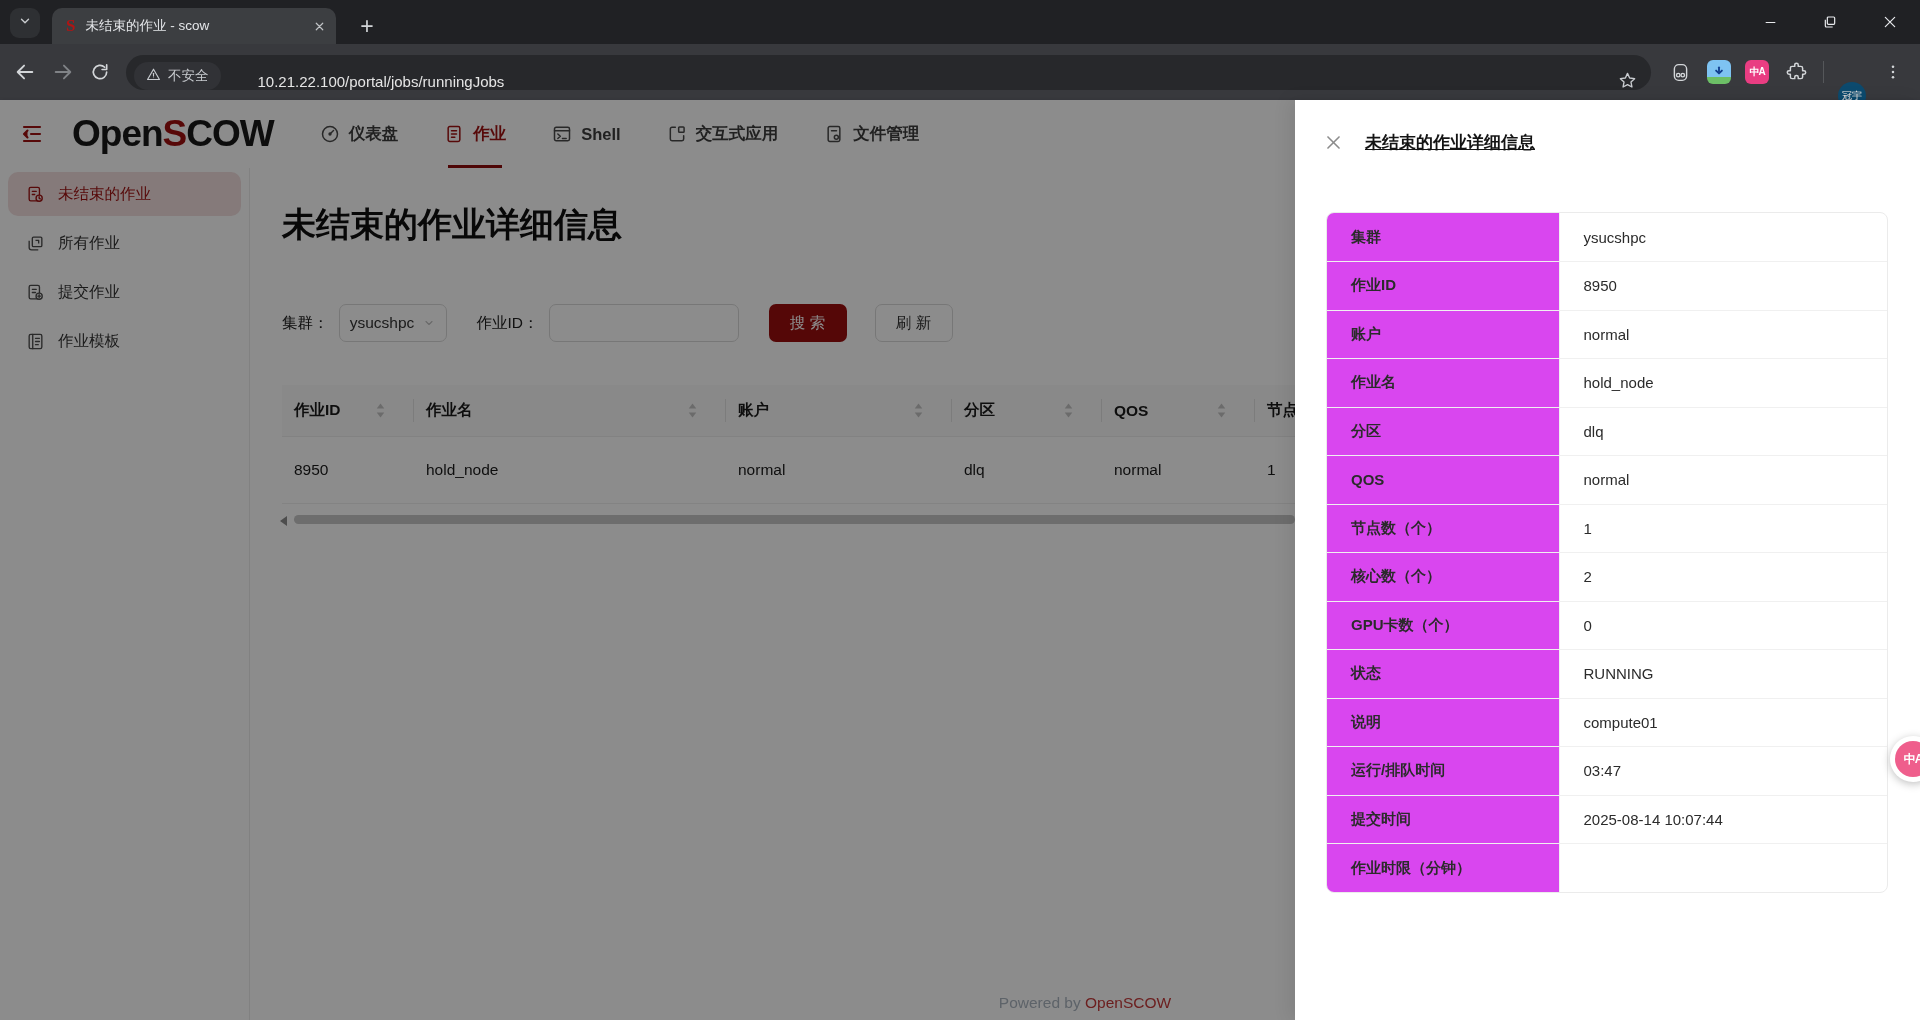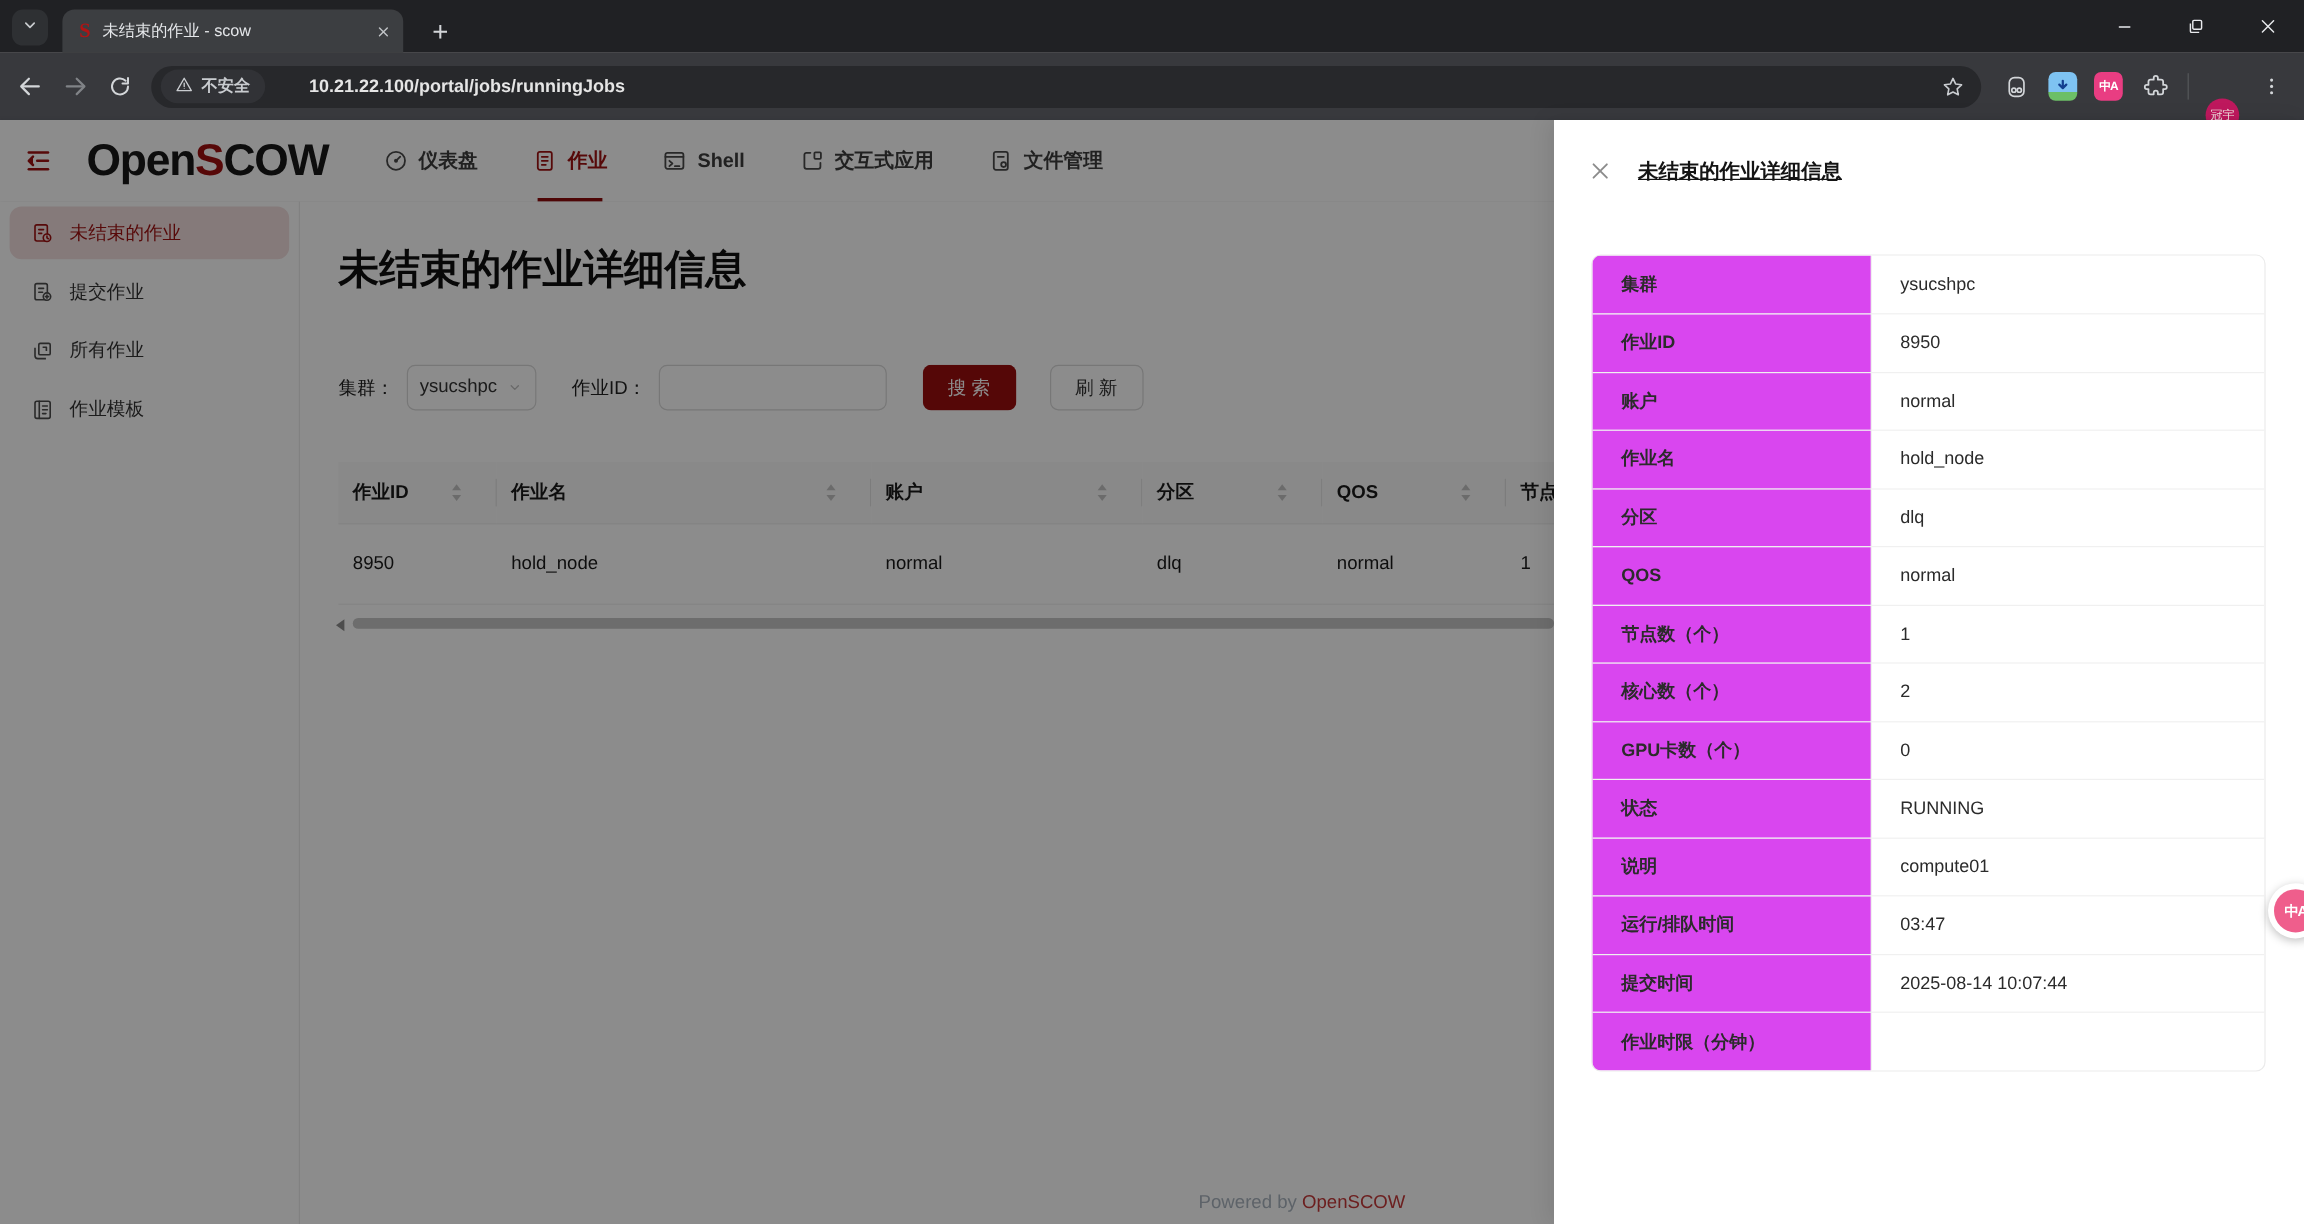--- a/index.html
+++ b/index.html
@@ -18,34 +18,34 @@
   .newtab { position:absolute; left:352px; top:11px; width:30px; height:30px; color:#d2d5d8;
             display:flex; align-items:center; justify-content:center; font-size:23px; font-weight:300; cursor:pointer; }
   .wincontrols { position:absolute; right:0; top:0; height:44px; display:flex; }
   .winbtn { width:60px; height:44px; display:flex; align-items:center; justify-content:center; color:#e8eaed; cursor:pointer; }
 
   .toolbar { position:absolute; top:44px; left:0; right:0; height:56px; background:#38393d;
              display:flex; align-items:center; padding:0 14px; gap:16px; }
   .navbtn { color:#d3d6d9; display:flex; }
   .navbtn.disabled { color:#808387; }
   .addressbar { flex:1; height:35px; background:#27282b; border-radius:18px; display:flex;
-                align-items:center; padding:0 6px 0 8px; gap:10px;font-weight:bold; }
+                align-items:flex-end; padding:0 6px 0 8px; gap:10px; }
   .sec-chip { display:flex; align-items:center; gap:7px; color:#c9ccd0; font-size:13.5px;
               background:#313236; border-radius:14px; padding:5px 12px; }
   .url { color:#e5e5e5; font-size:15px; flex:1;margin-left:27px; }
   .star { color:#c9ccd0; display:flex; padding:0 8px; }
   .extrow { display:flex; align-items:center; gap:14px; }
   .ext-ic { width:26px; height:26px; display:flex; align-items:center; justify-content:center; color:#d3d6d9; cursor:pointer; }
   .dl-ic { position:relative; width:24px; height:24px; border-radius:6px;
            background:linear-gradient(180deg,#7ec3f2 0 70%,#6cbf66 70% 100%); overflow:hidden;
            display:flex; align-items:center; justify-content:center; }
   .tr-ic { width:24px; height:24px; border-radius:6px; background:#e93d82; color:#fff; font-size:10px;
            font-weight:bold; display:flex; align-items:center; justify-content:center; letter-spacing:-1px; }
   .sep-v { width:1px; height:22px; background:#55575a; }
-  .avatar { width:28px; height:28px; border-radius:50%; background:#be185d; color:#f2e8e2; font-size:10px;
+  .avatar { width:28px; height:28px; border-radius:50%; background:#0c4a6e; color:#f2e8e2; font-size:10px;
             display:flex; align-items:center; justify-content:center; cursor:pointer;margin-top:47px; }
 
   
   .app { position:absolute; top:100px; left:0; width:1920px; height:920px; background:#fff; }
 
   .topnav { position:absolute; top:0; left:0; right:0; height:68px; background:#fff; display:flex;
             align-items:center; box-shadow:0 1px 4px rgba(0,21,41,.18); }
   .hamburger { margin-left:20px; color:#9e1111; display:flex; cursor:pointer; }
   .logo { margin-left:28px; font-size:37px; font-weight:bold; color:#181818; letter-spacing:-1px; white-space:nowrap; cursor:pointer; }
   .logo .accent { color:#9e0f0f; }
@@ -301,38 +301,38 @@
                 <rect x="4" y="3" width="13" height="17" rx="2"></rect>
                 <path d="M8 8h5M8 12h3"></path>
                 <circle cx="16.6" cy="16.6" r="3.9" fill="#f2dede"></circle>
                 <path d="M16.6 14.8v1.9l1.4.9"></path>
               </svg>
           </span>
           <span>未结束的作业</span>
         </div>
         <div class="side-item">
           <span class="sic">
+            <svg width="19" height="19" viewBox="0 0 24 24" fill="none" stroke="currentColor" stroke-width="1.7" stroke-linejoin="round">
+                <rect x="8" y="4" width="12" height="12" rx="1.5"></rect>
+                <path d="M4 8.5V17a3 3 0 0 0 3 3h8.5"></path>
+                <path d="M12 8h4v4"></path>
+              </svg>
+          </span>
+          <span>所有作业</span>
+        </div>
+        <div class="side-item">
+          <span class="sic">
             <svg width="19" height="19" viewBox="0 0 24 24" fill="none" stroke="currentColor" stroke-width="1.7" stroke-linecap="round" stroke-linejoin="round">
                 <rect x="4" y="3" width="13" height="17" rx="2"></rect>
                 <path d="M8 8h5M8 12h4"></path>
                 <circle cx="16.6" cy="16.6" r="3.9" fill="#fff"></circle>
                 <path d="M16.6 14.9v3.4M14.9 16.6h3.4"></path>
               </svg>
           </span>
           <span>提交作业</span>
-        </div>
-        <div class="side-item">
-          <span class="sic">
-            <svg width="19" height="19" viewBox="0 0 24 24" fill="none" stroke="currentColor" stroke-width="1.7" stroke-linejoin="round">
-                <rect x="8" y="4" width="12" height="12" rx="1.5"></rect>
-                <path d="M4 8.5V17a3 3 0 0 0 3 3h8.5"></path>
-                <path d="M12 8h4v4"></path>
-              </svg>
-          </span>
-          <span>所有作业</span>
         </div>
         <div class="side-item">
           <span class="sic">
             <svg width="19" height="19" viewBox="0 0 24 24" fill="none" stroke="currentColor" stroke-width="1.7" stroke-linecap="round" stroke-linejoin="round">
                 <rect x="4" y="3" width="16" height="18" rx="2"></rect>
                 <path d="M8.5 3v18"></path>
                 <path d="M12 8h5M12 12h5M12 16h3.5"></path>
               </svg>
           </span>
           <span>作业模板</span>

